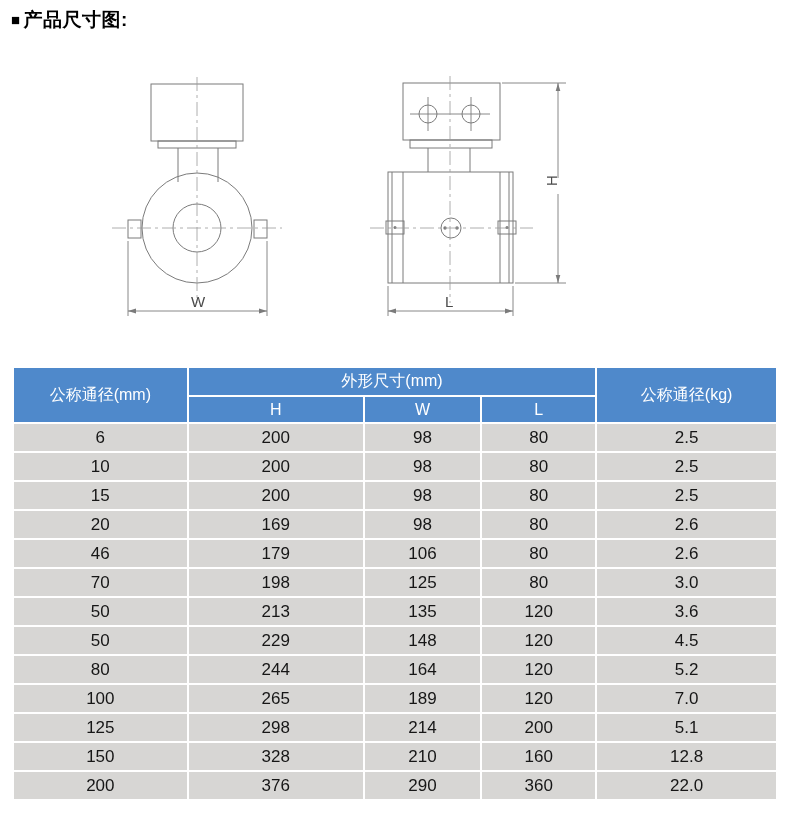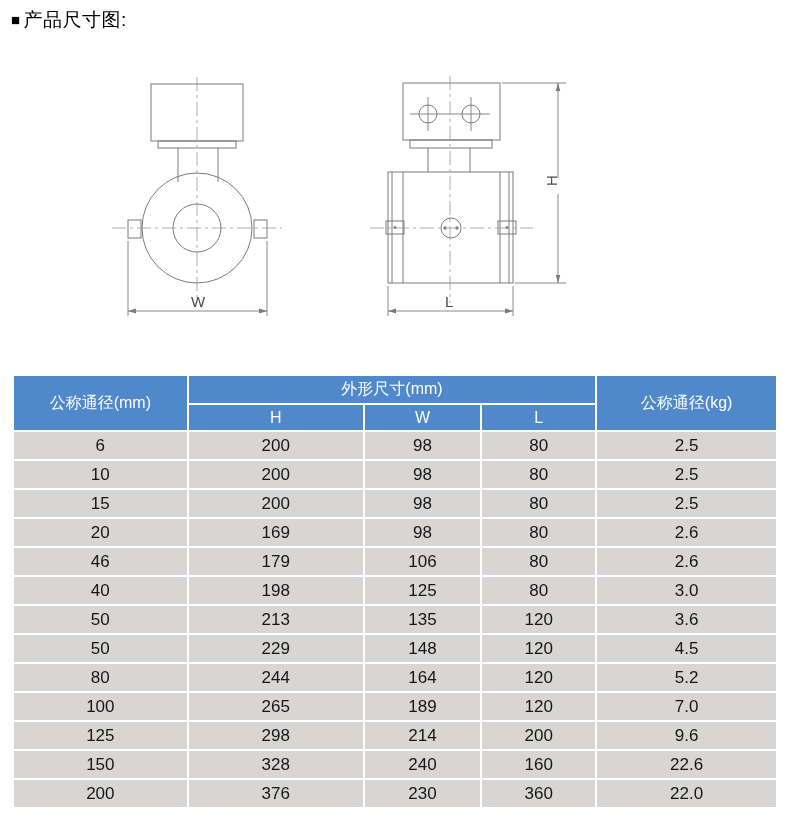--- a/index.html
+++ b/index.html
@@ -12,21 +12,21 @@
     width: 790px;
     height: 837px;
     background: #ffffff;
     overflow: hidden;
   }
   .title {
     position: absolute;
     top: 7px;
     left: 11px;
     font-size: 19px;
-    font-weight: normal;
+    font-weight: bold;
     color: #000000;
     letter-spacing: 0.5px;
     white-space: nowrap;
   }
   .title .bullet {
     font-size: 15px;
     position: relative;
     top: -1px;
     margin-right: 3px;
   }
@@ -35,21 +35,21 @@
     top: 0;
     left: 0;
   }
   .outline { fill: none; stroke: #7b7b7b; stroke-width: 1; }
   .centerline { fill: none; stroke: #9a9a9a; stroke-width: 0.8; stroke-dasharray: 14 4 3 4; }
   .dimline { fill: none; stroke: #7b7b7b; stroke-width: 0.9; }
   .arrow { fill: #7b7b7b; stroke: none; }
   .dimlabel { fill: #4a4a4a; font-size: 15px; font-family: "Liberation Sans", sans-serif; }
   table.spec {
     position: absolute;
-    top: 374px;
+    top: 366px;
     left: 12px;
     width: 766px;
     border-collapse: separate;
     border-spacing: 2px;
     table-layout: fixed;
     text-align: center;
   }
   table.spec th {
     background: #4f89cb;
     color: #ffffff;
@@ -194,21 +194,21 @@
         <td>2.6</td>
       </tr>
       <tr>
         <td>46</td>
         <td>179</td>
         <td>106</td>
         <td>80</td>
         <td>2.6</td>
       </tr>
       <tr>
-        <td>40</td>
+        <td>70</td>
         <td>198</td>
         <td>125</td>
         <td>80</td>
         <td>3.0</td>
       </tr>
       <tr>
         <td>50</td>
         <td>213</td>
         <td>135</td>
         <td>120</td>
@@ -233,32 +233,32 @@
         <td>265</td>
         <td>189</td>
         <td>120</td>
         <td>7.0</td>
       </tr>
       <tr>
         <td>125</td>
         <td>298</td>
         <td>214</td>
         <td>200</td>
-        <td>9.6</td>
+        <td>5.1</td>
       </tr>
       <tr>
         <td>150</td>
         <td>328</td>
-        <td>240</td>
+        <td>210</td>
         <td>160</td>
-        <td>22.6</td>
+        <td>12.8</td>
       </tr>
       <tr>
         <td>200</td>
         <td>376</td>
-        <td>230</td>
+        <td>290</td>
         <td>360</td>
         <td>22.0</td>
       </tr>
     </tbody>
   </table>
 
 </div>
 
 </body></html>

